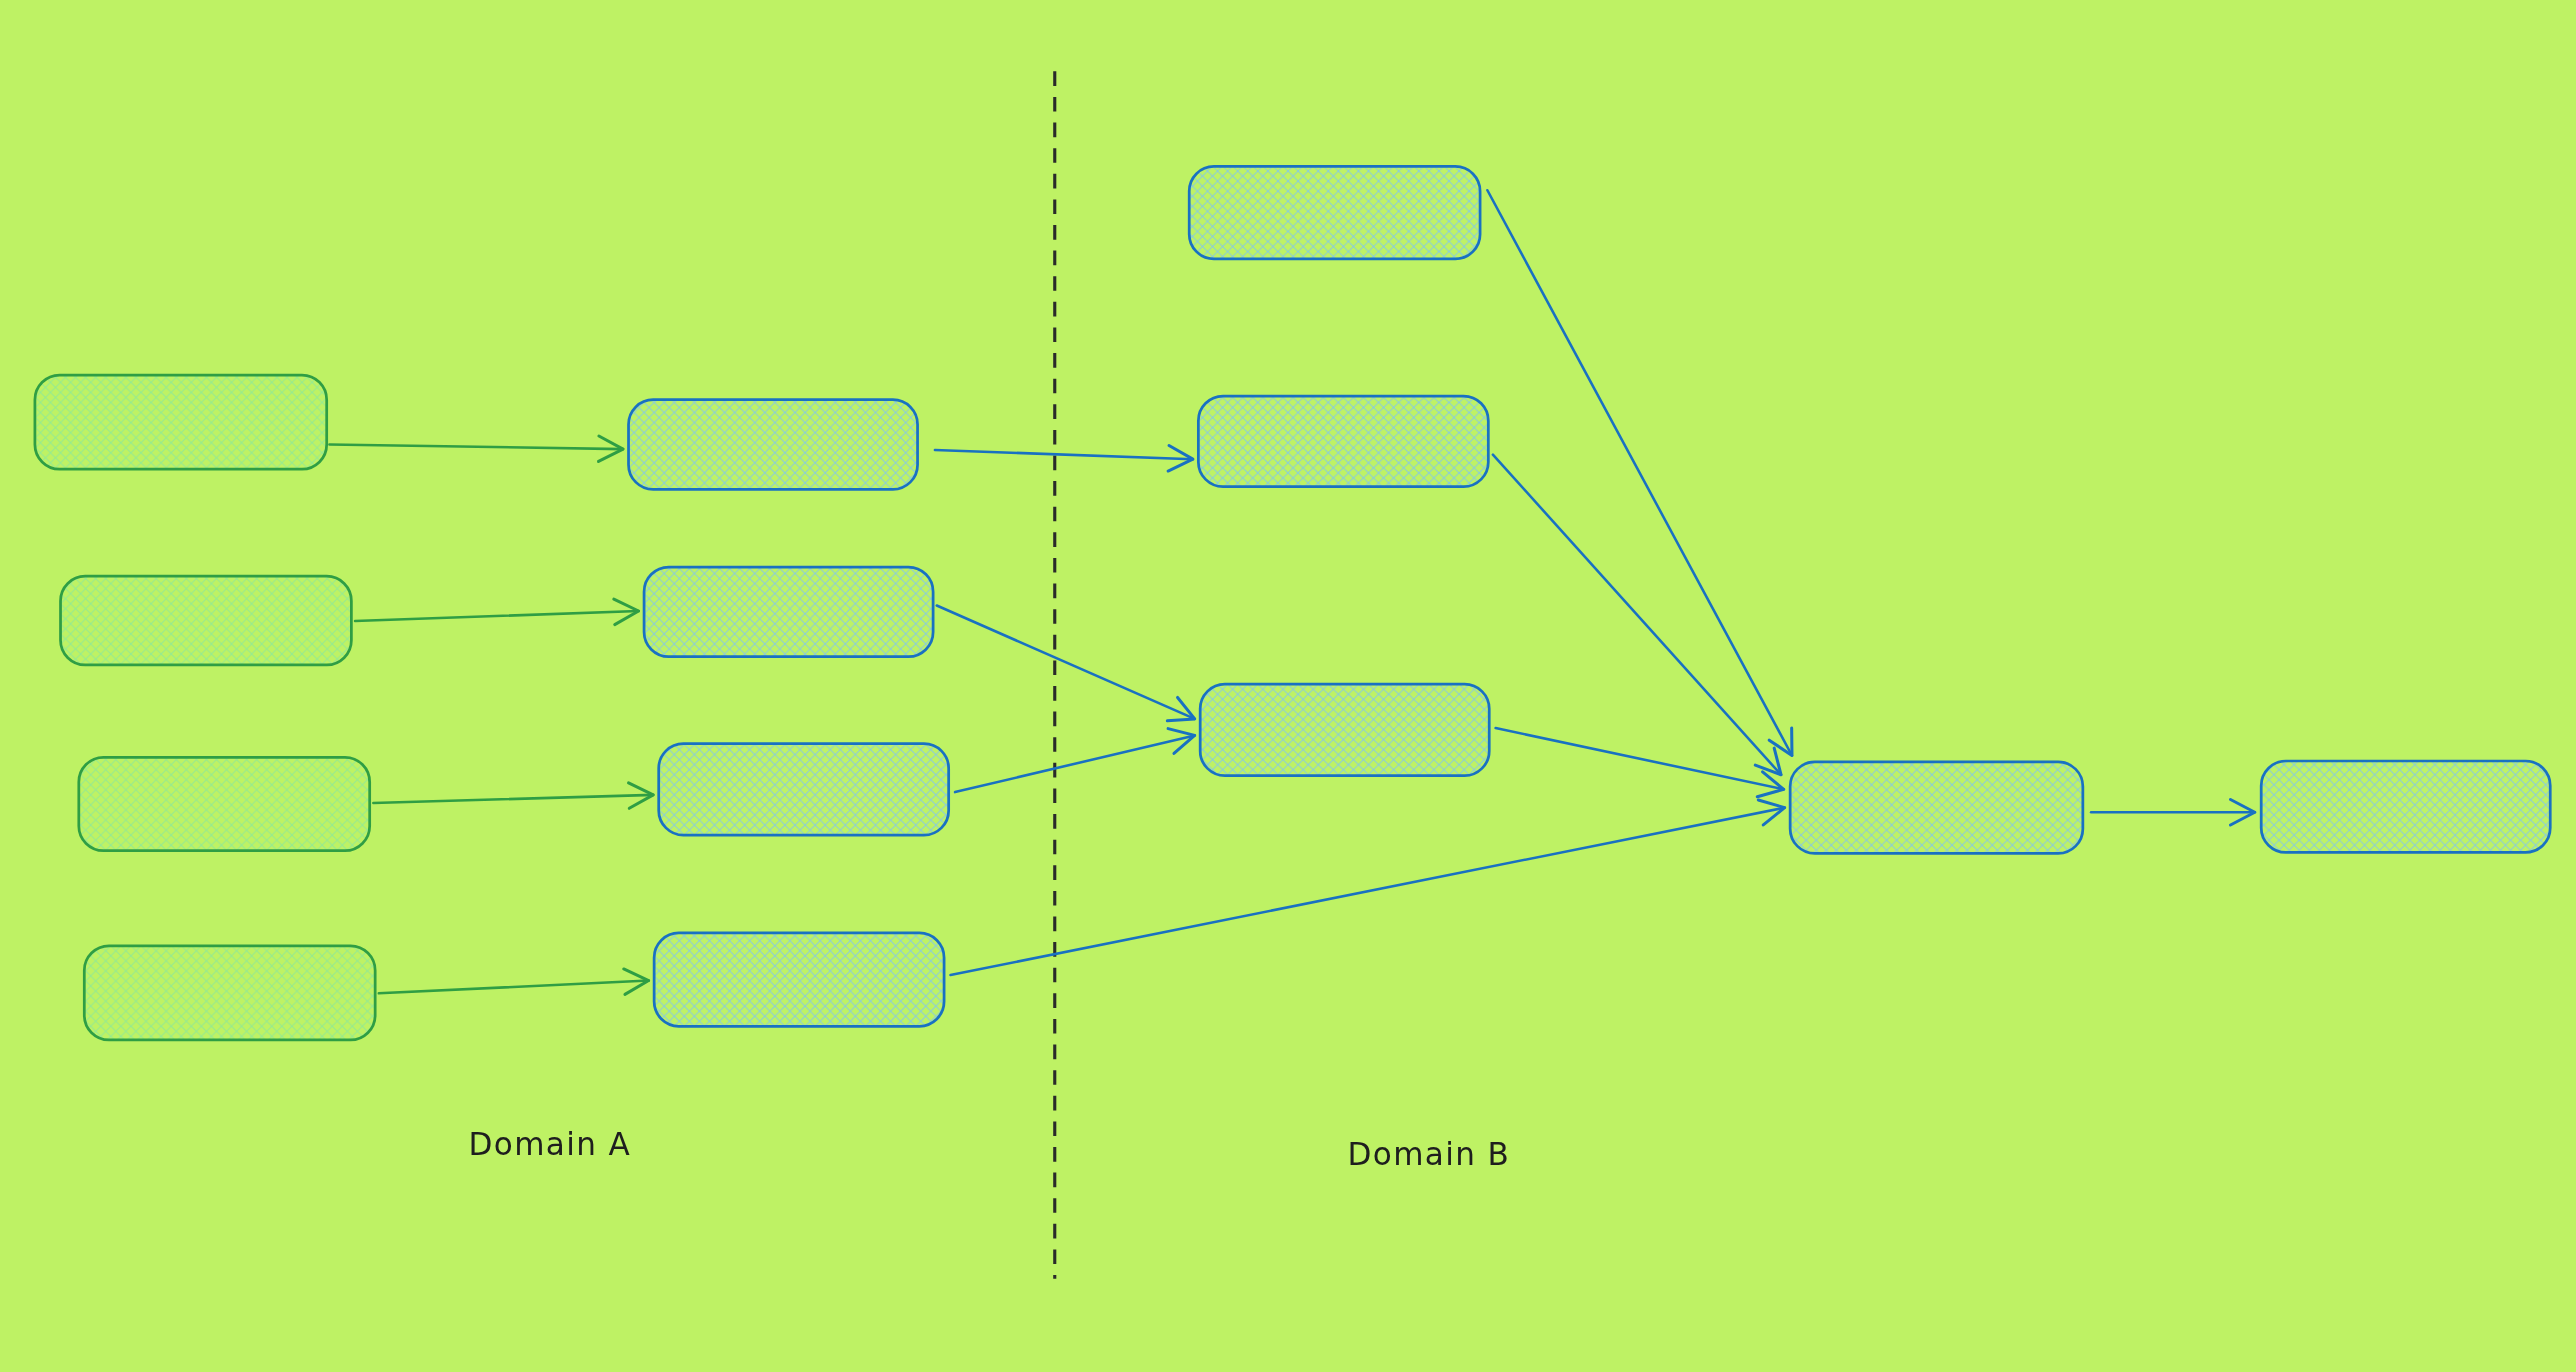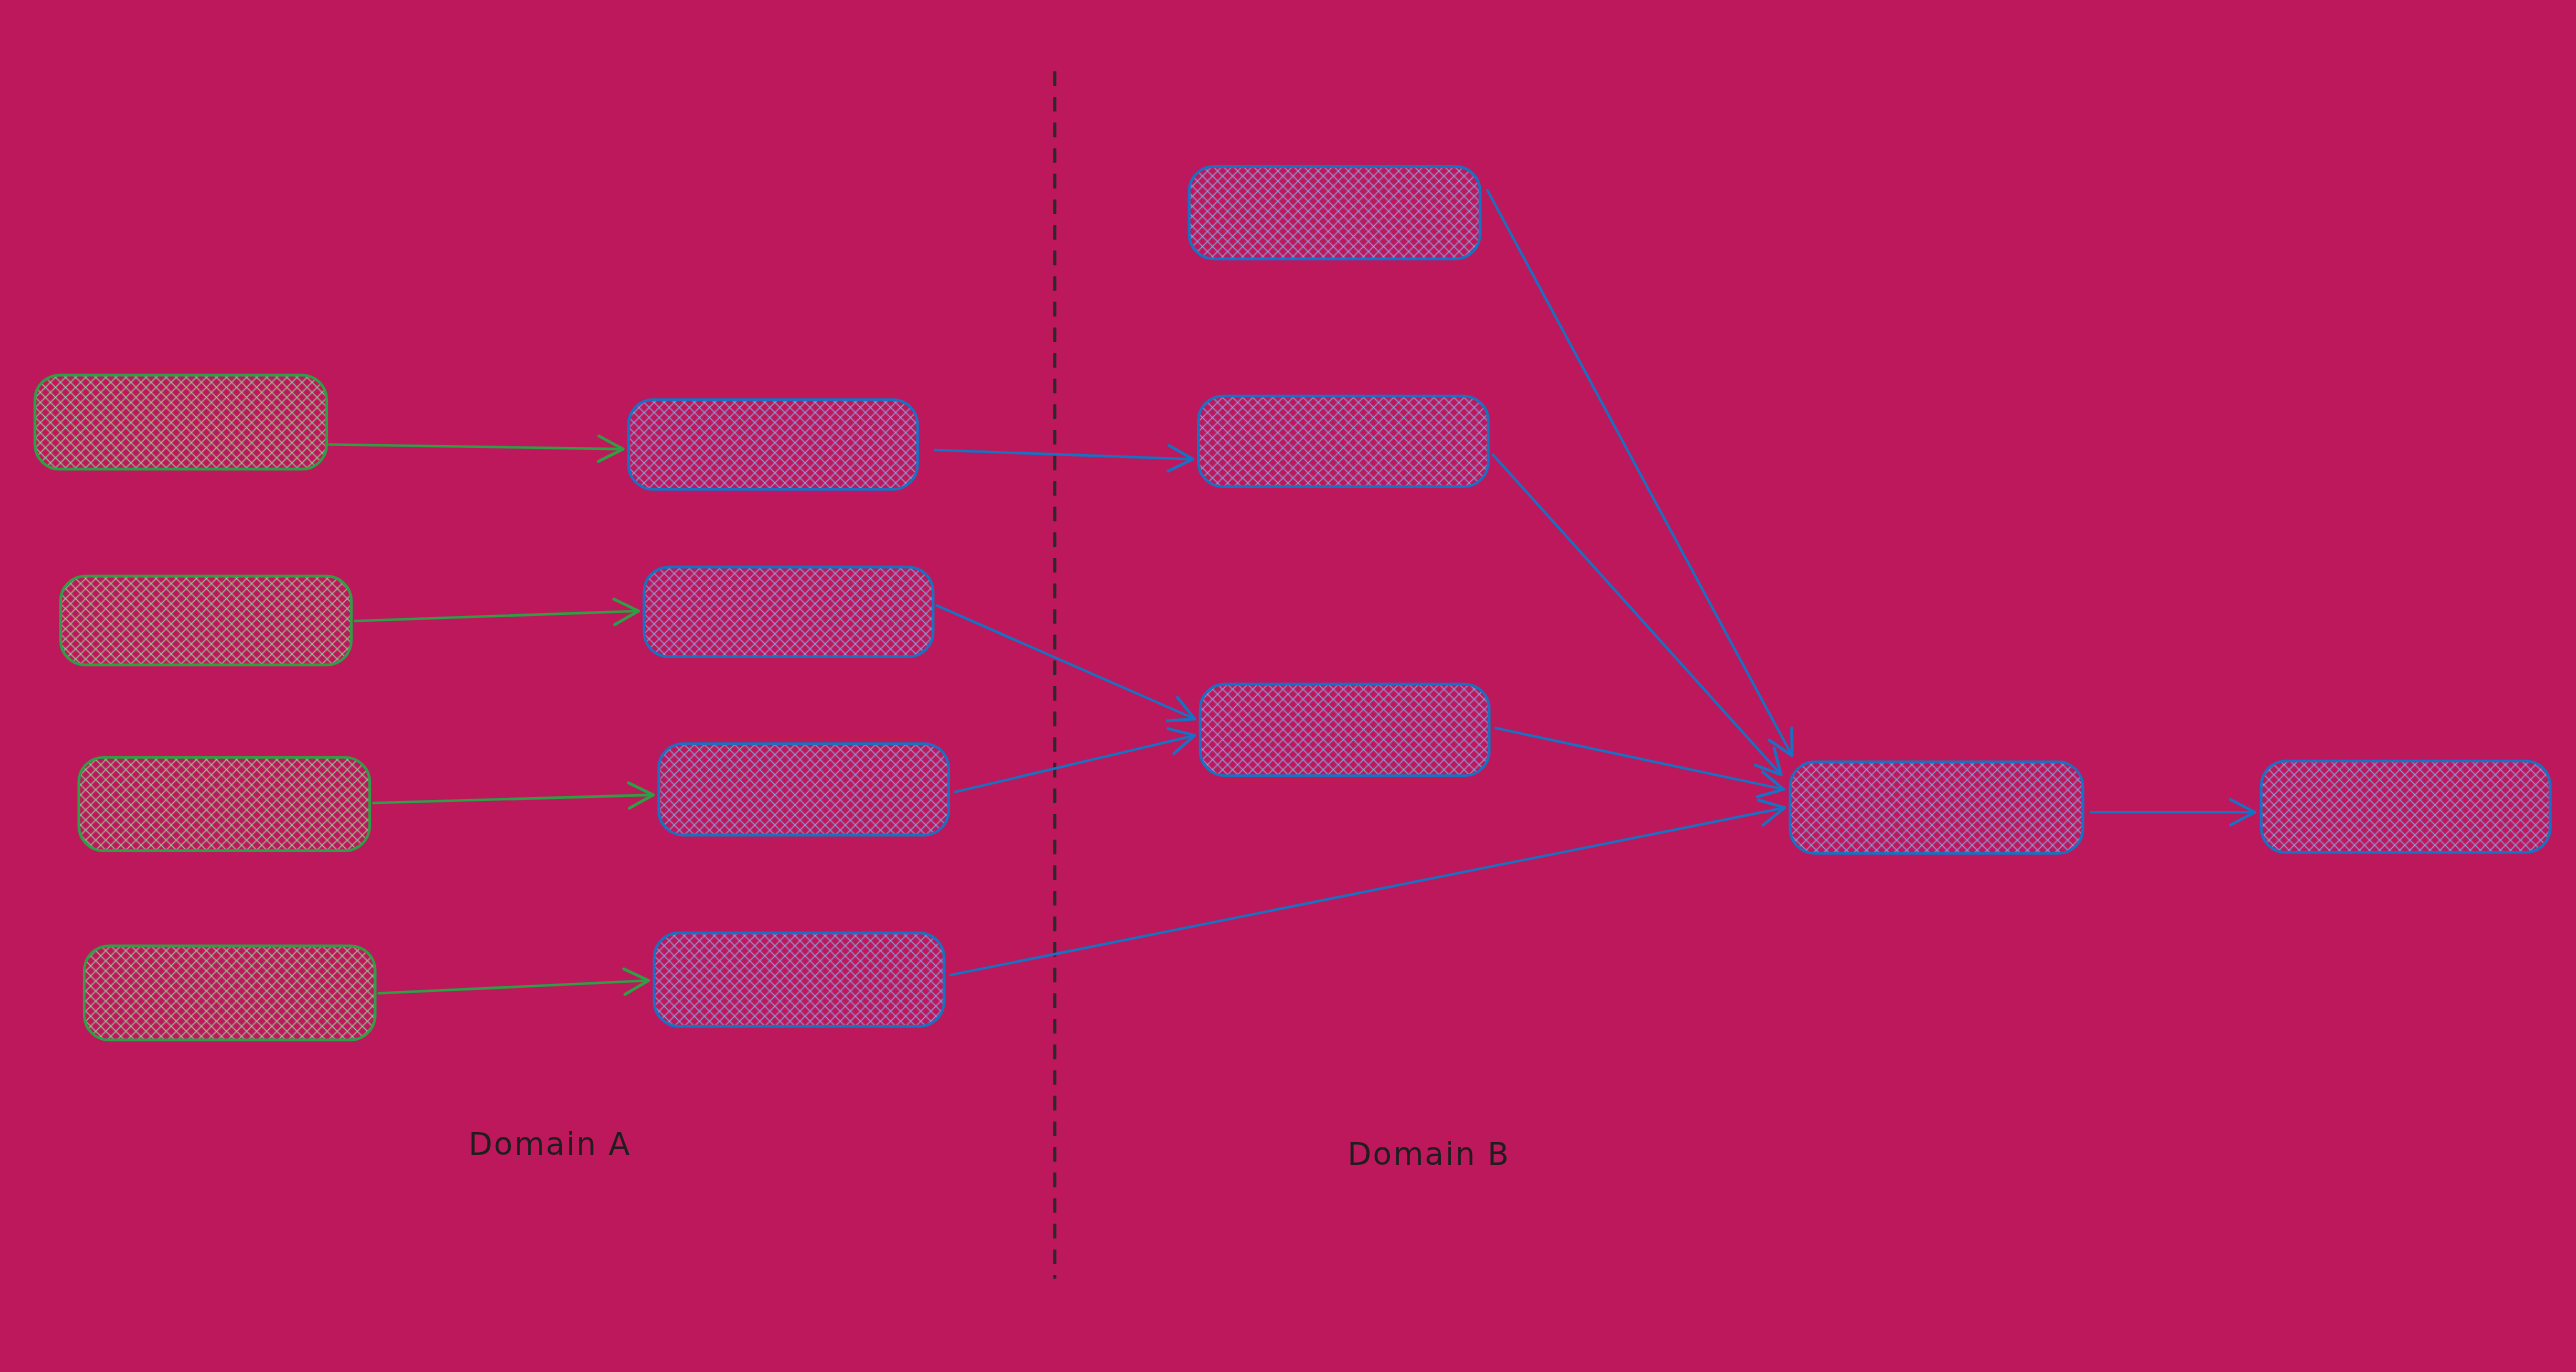--- a/index.html
+++ b/index.html
@@ -8,21 +8,21 @@
     background: #ffffff;
     width: 2576px;
     height: 1372px;
     overflow: hidden;
     font-family: "DejaVu Sans", "Liberation Sans", sans-serif;
   }
   .canvas-wrap {
     position: relative;
     width: 2576px;
     height: 1372px;
-    background: #be185d;
+    background: #bef264;
   }
   svg { display: block; }
   .node-rect {
     stroke-width: 3;
     stroke-linejoin: round;
   }
   .edge-line {
     fill: none;
     stroke-width: 2.8;
     stroke-linecap: round;

